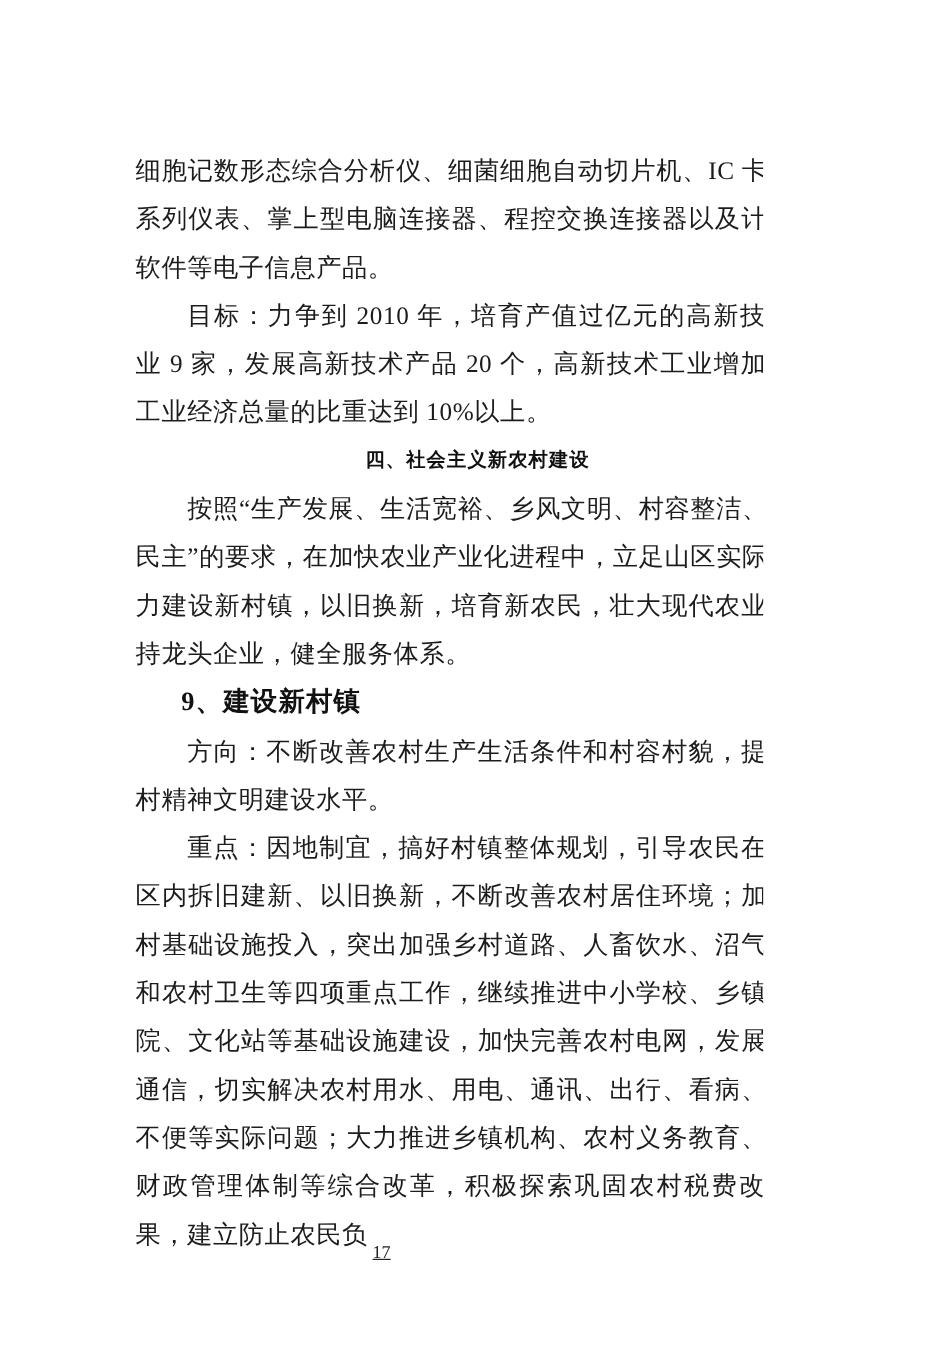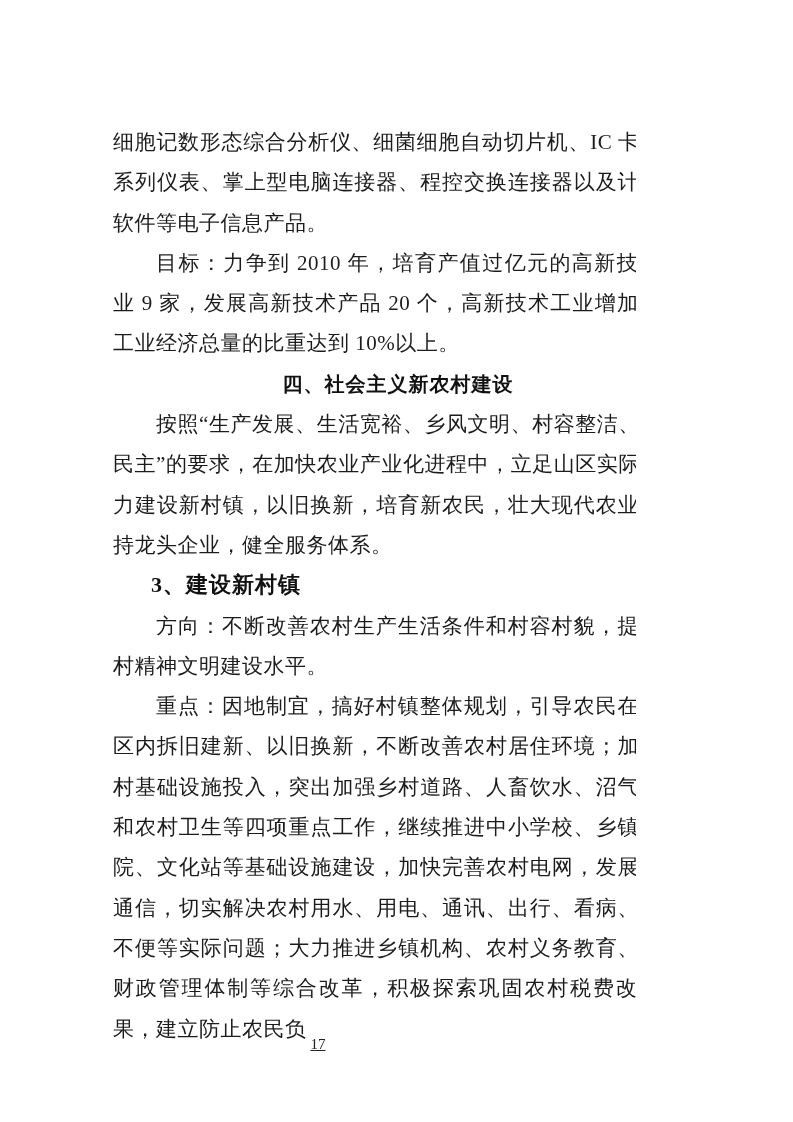--- a/index.html
+++ b/index.html
@@ -35,21 +35,21 @@
     word-break: break-all;
   }
 
   .para.indent {
     text-indent: 43px;
   }
 
   .section-heading {
     font-family: "Liberation Sans", "DejaVu Sans", sans-serif;
     font-weight: bold;
-    font-size: 20px;
+    font-size: 16px;
     line-height: 40.3px;
     text-align: center;
     letter-spacing: 1px;
     color: #111111;
   }
 
   .subsection-heading {
     font-family: "Liberation Serif", "DejaVu Serif", serif;
     font-weight: bold;
     font-size: 22px;
@@ -79,21 +79,21 @@
   <div class="content">
 
     <p class="para">细胞记数形态综合分析仪、细菌细胞自动切片机、IC 卡智能系列仪表、掌上型电脑连接器、程控交换连接器以及计算机软件等电子信息产品。</p>
 
     <p class="para indent">目标：力争到 2010 年，培育产值过亿元的高新技术企业 9 家，发展高新技术产品 20 个，高新技术工业增加值占工业经济总量的比重达到 10%以上。</p>
 
     <h2 class="section-heading">四、社会主义新农村建设</h2>
 
     <p class="para indent">按照“生产发展、生活宽裕、乡风文明、村容整洁、管理民主”的要求，在加快农业产业化进程中，立足山区实际，着力建设新村镇，以旧换新，培育新农民，壮大现代农业，扶持龙头企业，健全服务体系。</p>
 
-    <h3 class="subsection-heading">3、建设新村镇</h3>
+    <h3 class="subsection-heading">9、建设新村镇</h3>
 
     <p class="para indent">方向：不断改善农村生产生活条件和村容村貌，提高农村精神文明建设水平。</p>
 
     <p class="para indent">重点：因地制宜，搞好村镇整体规划，引导农民在规划区内拆旧建新、以旧换新，不断改善农村居住环境；加大农村基础设施投入，突出加强乡村道路、人畜饮水、沼气能源和农村卫生等四项重点工作，继续推进中小学校、乡镇卫生院、文化站等基础设施建设，加快完善农村电网，发展农村通信，切实解决农村用水、用电、通讯、出行、看病、上学不便等实际问题；大力推进乡镇机构、农村义务教育、县乡财政管理体制等综合改革，积极探索巩固农村税费改革成果，建立防止农民负</p>
 
   </div>
 
   <div class="page-number">17</div>
 
 </div>

